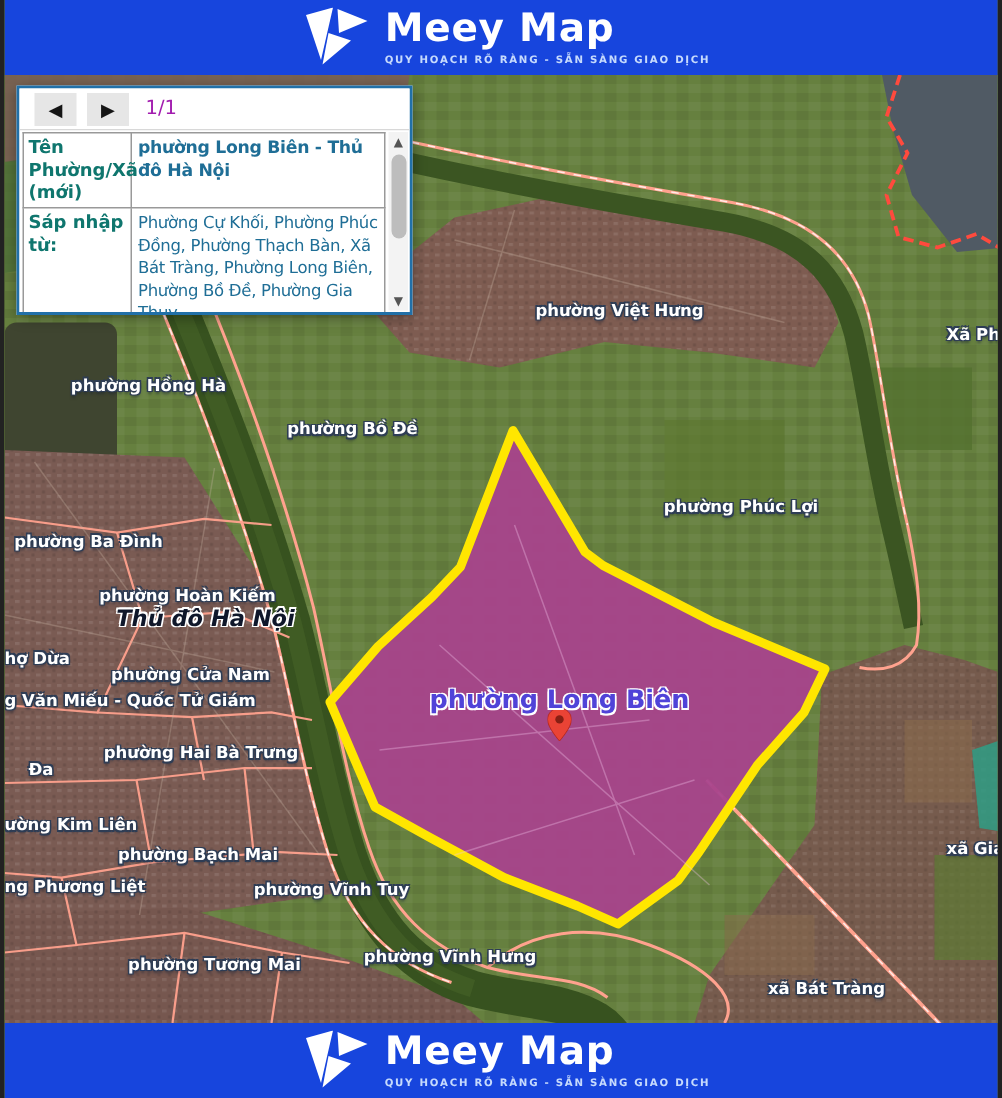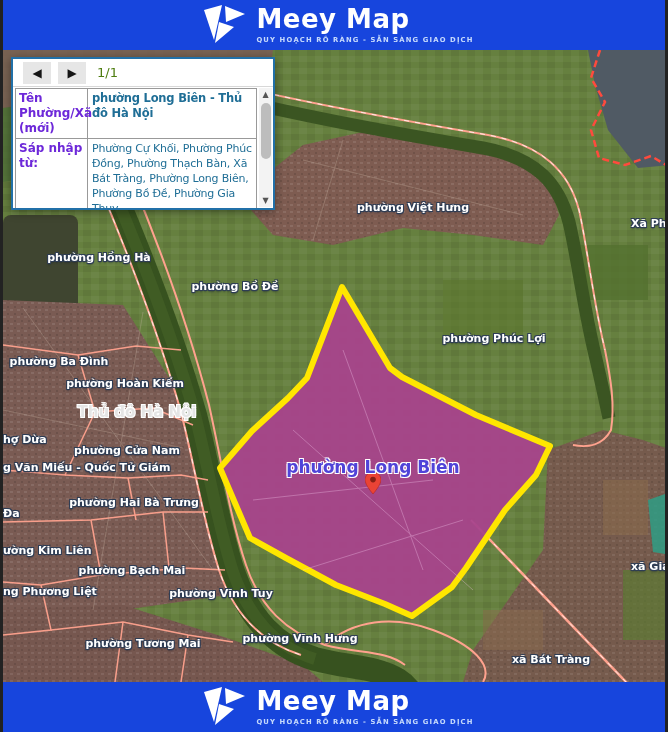--- a/index.html
+++ b/index.html
@@ -14,42 +14,42 @@
   .logo-text .brand{font-size:26px;font-weight:bold;color:#fff;line-height:1;letter-spacing:.5px;}
   .logo-text .tagline{font-size:6.8px;font-weight:bold;color:rgba(214,231,255,.92);letter-spacing:1.15px;margin-top:4px;}
 
   
   .map{position:absolute;top:50px;left:0;width:668px;height:632px;overflow:hidden;background:#66803f;}
   .map svg.base{position:absolute;top:0;left:0;}
   .map-label{position:absolute;transform:translate(-50%,-50%);white-space:nowrap;pointer-events:none;z-index:6;}
   .map-label.align-left{transform:translate(0,-50%);}
   .lbl-ward{font-size:11px;font-weight:bold;color:#fff;
     text-shadow:-1px -1px 0 #2e3d55,1px -1px 0 #2e3d55,-1px 1px 0 #2e3d55,1px 1px 0 #2e3d55,0 2px 2px rgba(20,30,50,.55);}
-  .lbl-capital{font-size:15px;font-weight:bold;color:#e5e5e5;
-    text-shadow:-1px -1px 0 #fff,1px -1px 0 #fff,-1px 1px 0 #fff,1px 1px 0 #fff;}
+  .lbl-capital{font-size:15px;font-weight:bold;color:#0f172a;
+    text-shadow:-1px -1px 0 #fff,1px -1px 0 #fff,-1px 1px 0 #fff,1px 1px 0 #fff;font-style:italic;}
   .lbl-selected{font-size:17px;font-weight:bold;color:#5043d8;
     text-shadow:-1px -1px 0 #fff,1px -1px 0 #fff,-1px 1px 0 #fff,1px 1px 0 #fff;}
   .marker{position:absolute;z-index:5;}
 
   
   .panel{position:absolute;left:8px;top:7px;width:264px;background:#fff;border:2px solid #2170a8;
     box-shadow:0 2px 9px rgba(0,0,0,.4);z-index:20;}
   .panel-title-bar{position:relative;height:25px;background:#2170a8;color:#fff;font-size:12.5px;
     display:flex;align-items:center;padding-left:8px;}
   .close-btn{position:absolute;right:4px;top:3px;width:22px;height:18px;border:1px solid #9e1b12;border-radius:3px;
     background:linear-gradient(#ef5448,#c62a1e);color:#fff;font-size:10px;font-weight:bold;
     display:flex;align-items:center;justify-content:center;cursor:pointer;line-height:1;}
   .panel-nav{height:28px;background:#fff;display:flex;align-items:center;gap:7px;padding-left:10px;border-bottom:1px solid #d8d8d8;}
   .nav-btn{width:28px;height:22px;background:#e6e6e6;border:0;display:flex;align-items:center;justify-content:center;
     font-size:12px;color:#151515;cursor:pointer;padding:0;}
-  .pager{font-size:13px;color:#4d7c0f;margin-left:4px;}
+  .pager{font-size:13px;color:#a21caf;margin-left:4px;}
   .panel-body{position:relative;height:121px;overflow:hidden;background:#fff;padding:1px 16px 0 2px;}
   table.info{border-collapse:collapse;width:100%;table-layout:fixed;}
   table.info td{border:1px solid #999;vertical-align:top;}
-  td.cell-label{width:72px;font-size:12px;font-weight:bold;color:#6d28d9;padding:2px 3px;line-height:15px;}
+  td.cell-label{width:72px;font-size:12px;font-weight:bold;color:#0f766e;padding:2px 3px;line-height:15px;}
   td.cell-value{font-size:11px;color:#1f6e96;padding:2px 4px;line-height:15px;letter-spacing:-.2px;}
   td.cell-value.bold{font-weight:bold;font-size:11.5px;}
   .vscroll{position:absolute;right:1px;top:1px;width:13px;height:119px;background:#f3f3f3;}
   .vscroll .arr{position:absolute;left:0;width:13px;height:13px;display:flex;align-items:center;justify-content:center;
     font-size:8px;color:#555;cursor:pointer;}
   .vscroll .arr.up{top:0}.vscroll .arr.down{bottom:0}
   .vscroll .thumb{position:absolute;left:1.5px;top:15px;width:10px;height:56px;background:#bdbdbd;border-radius:6px;cursor:grab;}
 </style>
 </head>
 <body>
@@ -159,27 +159,27 @@
       </g>
     </svg>
 
     <div id="map-labels">
         <div class="map-label lbl-ward" style="left: 410px; top: 157px;">phường Việt Hưng</div>
         <div class="map-label lbl-ward align-left" style="left: 628px; top: 173px;">Xã Phù Đổng</div>
         <div class="map-label lbl-ward" style="left: 96px; top: 207px;">phường Hồng Hà</div>
         <div class="map-label lbl-ward" style="left: 232px; top: 236px;">phường Bồ Đề</div>
         <div class="map-label lbl-ward" style="left: 491px; top: 288px;">phường Phúc Lợi</div>
         <div class="map-label lbl-ward" style="left: 56px; top: 311px;">phường Ba Đình</div>
-        <div class="map-label lbl-ward" style="left: 122px; top: 333px;">phường Hoàn Kiếm</div>
+        <div class="map-label lbl-ward" style="left: 122px; top: 347px;">phường Hoàn Kiếm</div>
         <div class="map-label lbl-capital" style="left: 134px; top: 362px;">Thủ đô Hà Nội</div>
         <div class="map-label lbl-ward align-left" style="left: 0px; top: 389px;">hợ Dừa</div>
         <div class="map-label lbl-ward" style="left: 124px; top: 400px;">phường Cửa Nam</div>
         <div class="map-label lbl-ward align-left" style="left: 0px; top: 417px;">g Văn Miếu - Quốc Tử Giám</div>
         <div class="map-label lbl-ward" style="left: 131px; top: 452px;">phường Hai Bà Trưng</div>
-        <div class="map-label lbl-ward align-left" style="left: 0px; top: 463px;">Đa</div>
+        <div class="map-label lbl-ward align-left" style="left: 16px; top: 463px;">Đa</div>
         <div class="map-label lbl-ward align-left" style="left: 0px; top: 500px;">ường Kim Liên</div>
         <div class="map-label lbl-ward" style="left: 129px; top: 520px;">phường Bạch Mai</div>
         <div class="map-label lbl-ward" style="left: 218px; top: 543px;">phường Vĩnh Tuy</div>
         <div class="map-label lbl-ward align-left" style="left: 0px; top: 541px;">ng Phương Liệt</div>
         <div class="map-label lbl-ward" style="left: 140px; top: 593px;">phường Tương Mai</div>
         <div class="map-label lbl-ward" style="left: 297px; top: 588px;">phường Vĩnh Hưng</div>
         <div class="map-label lbl-ward" style="left: 548px; top: 609px;">xã Bát Tràng</div>
         <div class="map-label lbl-ward align-left" style="left: 628px; top: 516px;">xã Gia Lâm</div>
         <div class="map-label lbl-selected" style="left: 370px; top: 417px;">phường Long Biên</div>
       </div>

